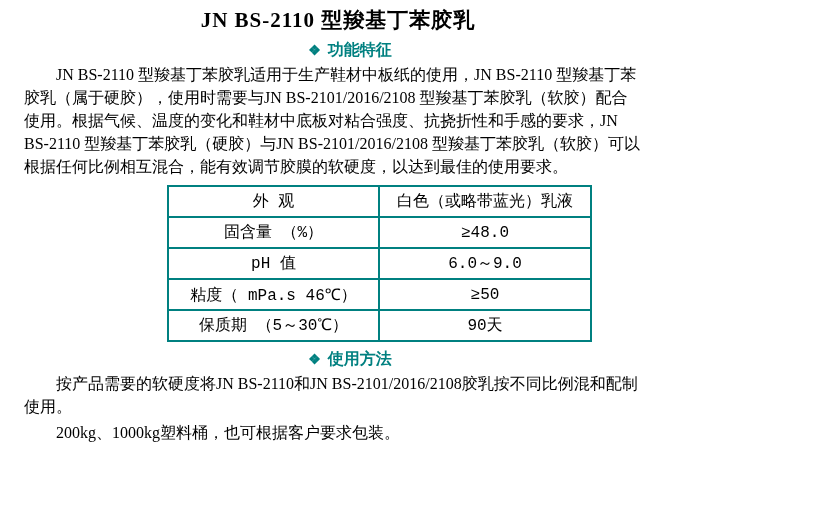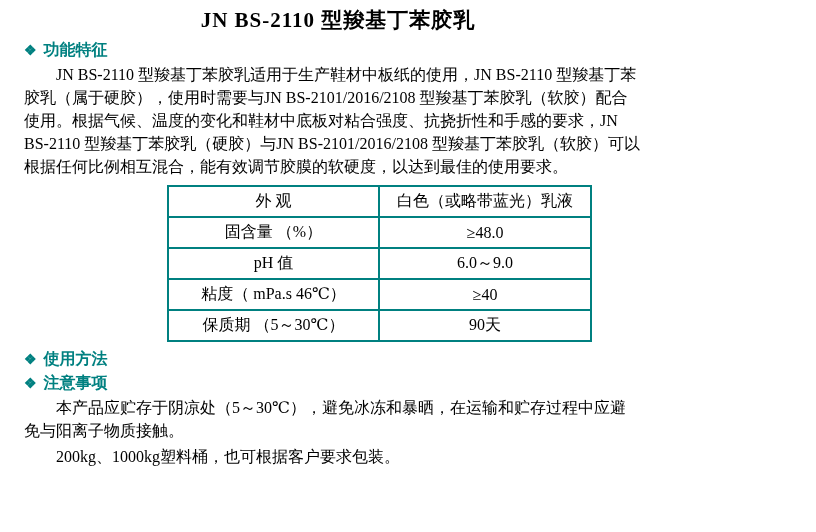--- a/index.html
+++ b/index.html
@@ -28,20 +28,21 @@
     font-weight: bold;
     letter-spacing: 1px;
     color: #000000;
   }
   .sec-heading {
     margin: 3px 0 2px 24px;
     font-size: 16px;
     font-weight: bold;
     color: #008080;
     line-height: 20px;
+    text-align: center;
   }
   .sec-heading .bullet {
     font-size: 14px;
     margin-right: 7px;
     color: #008080;
   }
   .body-text {
     margin: 1px 36px 3px 24px;
     font-size: 16px;
     line-height: 23px;
@@ -55,20 +56,21 @@
     width: 423px;
   }
   .specs-table td {
     border: 2px solid #008080;
     height: 31px;
     padding: 0 6px;
     text-align: center;
     vertical-align: middle;
     font-size: 16px;
     color: #000000;
+    font-family: Liberation Mono, monospace;
   }
   .specs-table .col-label { width: 211px; }
   .specs-table .col-value { width: 212px; margin-left: 32px; }
 </style>
 </head>
 <body>
 
 <div class="page">
 
   <h1 class="doc-title">JN BS-2110 型羧基丁苯胶乳</h1>
@@ -90,40 +92,35 @@
         <tr>
           <td class="col-label">固含量 （%）</td>
           <td class="col-value">≥48.0</td>
         </tr>
         <tr>
           <td class="col-label">pH 值</td>
           <td class="col-value">6.0～9.0</td>
         </tr>
         <tr>
           <td class="col-label">粘度（ mPa.s 46℃）</td>
-          <td class="col-value">≥40</td>
+          <td class="col-value">≥50</td>
         </tr>
         <tr>
           <td class="col-label">保质期 （5～30℃）</td>
           <td class="col-value">90天</td>
         </tr>
       </tbody>
     </table>
   </section>
 
   <section>
     <div class="sec-heading">
       <span class="bullet">❖</span><span>使用方法</span>
     </div>
+    <p class="body-text">按产品需要的软硬度将JN BS-2110和JN BS-2101/2016/2108胶乳按不同比例混和配制使用。</p>
   </section>
 
-  <section>
-    <div class="sec-heading">
-      <span class="bullet">❖</span><span>注意事项</span>
-    </div>
-    <p class="body-text">本产品应贮存于阴凉处（5～30℃），避免冰冻和暴晒，在运输和贮存过程中应避免与阳离子物质接触。</p>
-  </section>
 
   <section>
     <p class="body-text">200kg、1000kg塑料桶，也可根据客户要求包装。</p>
   </section>
 
 </div>
 
 </body></html>

